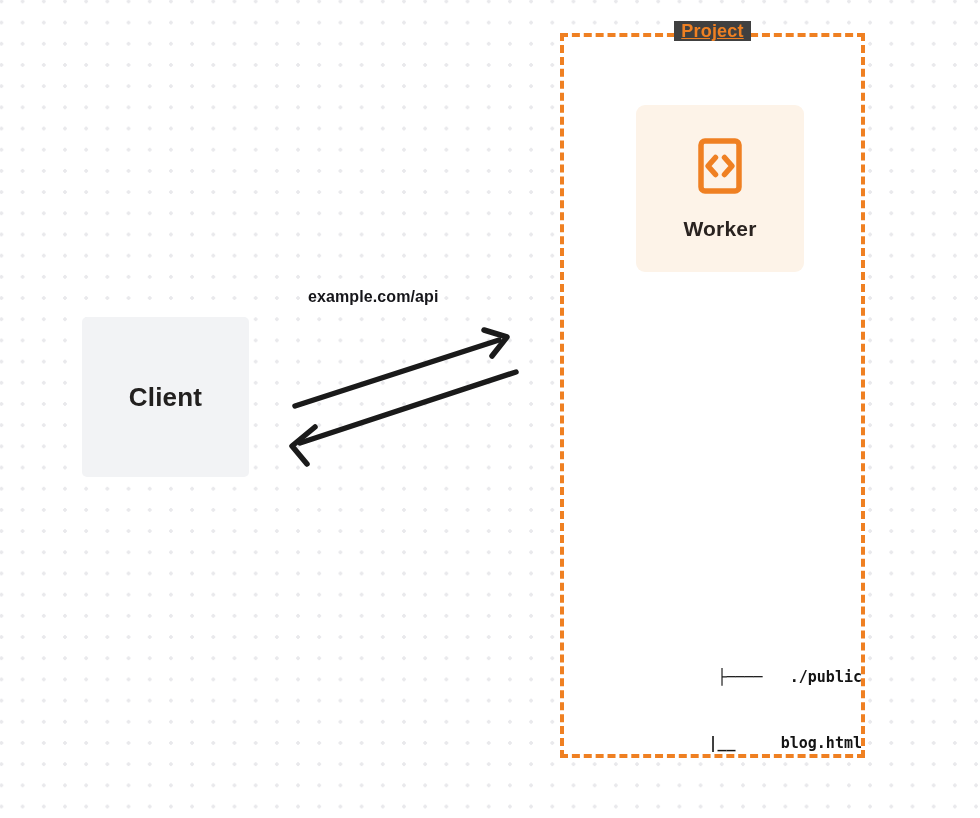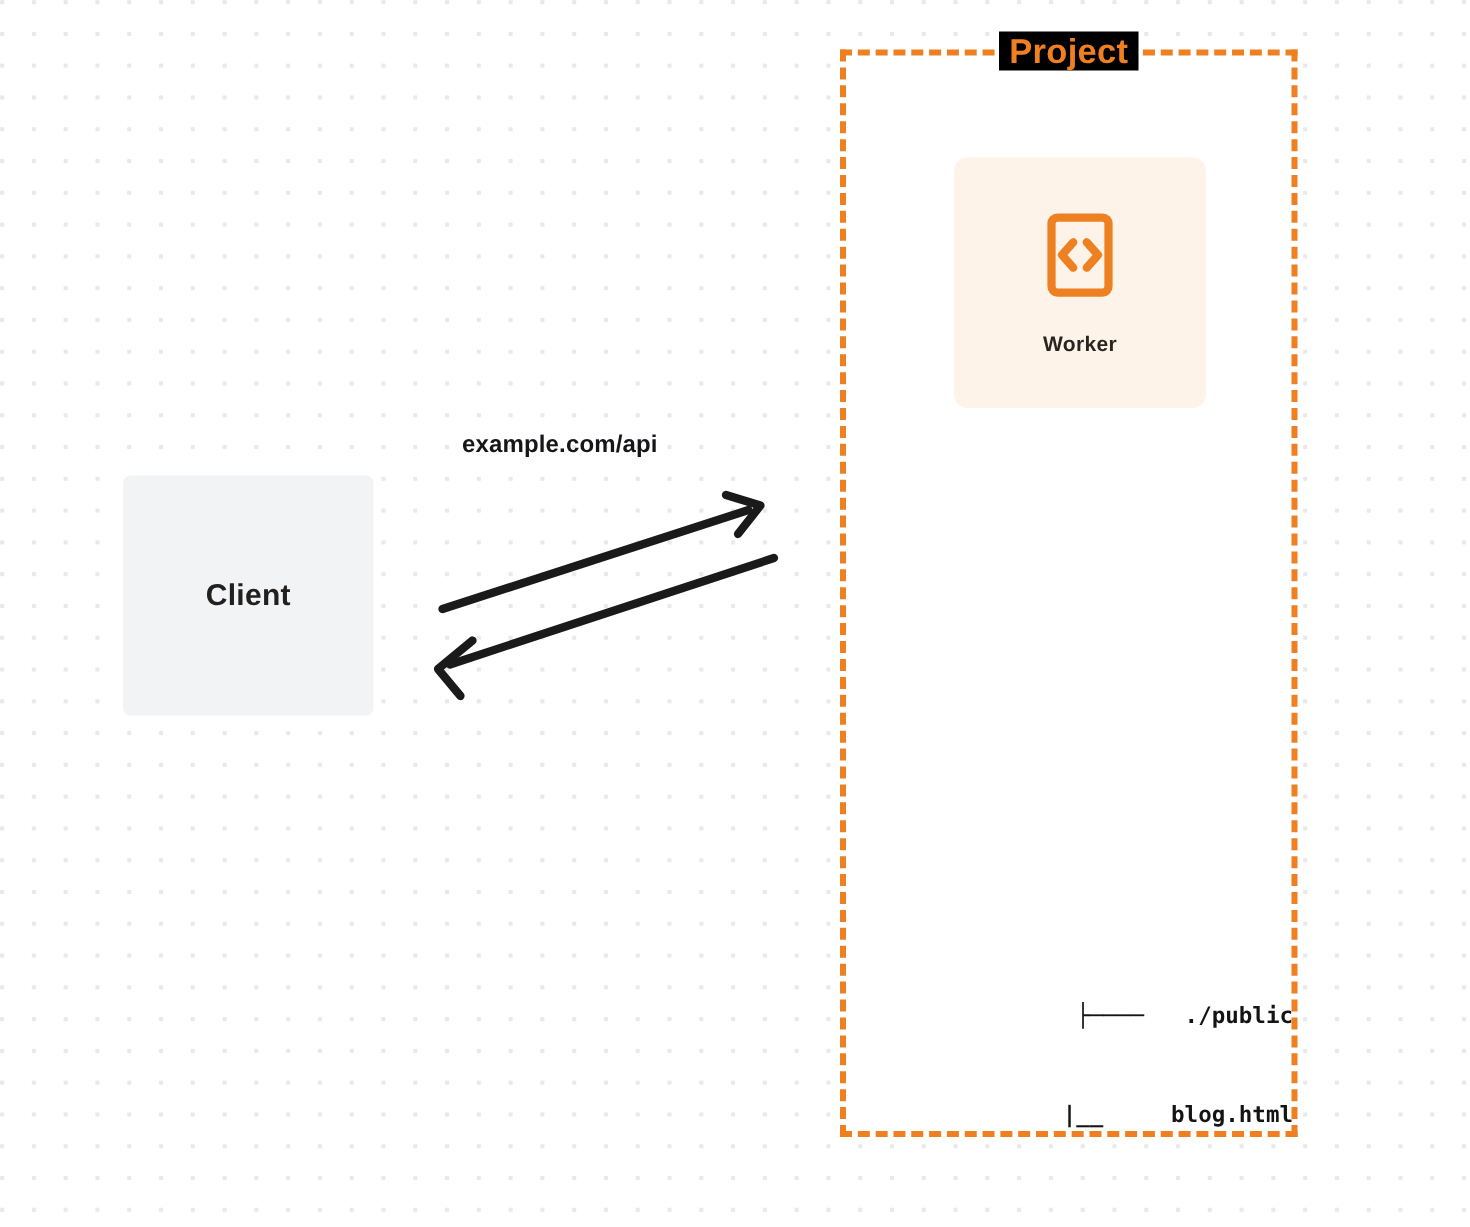--- a/index.html
+++ b/index.html
@@ -31,21 +31,21 @@
     top: 317px;
     width: 167px;
     height: 160px;
     background: #f2f3f5;
     border-radius: 5px;
     display: flex;
     align-items: center;
     justify-content: center;
   }
   .client-label {
-    font-size: 20px;
+    font-size: 26px;
     font-weight: 700;
     color: #22201f;
     letter-spacing: 0.2px;
   }
 
   
   .project-box {
     position: absolute;
     left: 560px;
     top: 33px;
@@ -57,26 +57,27 @@
   }
   .project-title {
     position: absolute;
     left: 0;
     right: 0;
     top: -16px;
     text-align: center;
     pointer-events: none;
   }
   .project-title span {
-    background: #000000;
+    background: #404040;
     padding: 0 7px;
-    font-size: 23px;
+    font-size: 18px;
     font-weight: 700;
     color: #ef8022;
     letter-spacing: 0.2px;
+    text-decoration: underline;
   }
 
   
   .card {
     position: absolute;
     width: 168px;
     height: 167px;
     background: #fdf3e8;
     border-radius: 9px;
     display: flex;
@@ -87,21 +88,21 @@
   .card-worker { left: 72px; top: 68px; }
   .card-assets { left: 68px; top: 415px; }
 
   .card-icon {
     width: 64px;
     height: 64px;
     display: block;
     margin-bottom: 16px;
   }
   .card-label {
-    font-size: 14px;
+    font-size: 21px;
     font-weight: 700;
     color: #2a2320;
     letter-spacing: 0.2px;
   }
 
   
   .file-tree {
     position: absolute;
     left: 48px;
     top: 585px;

